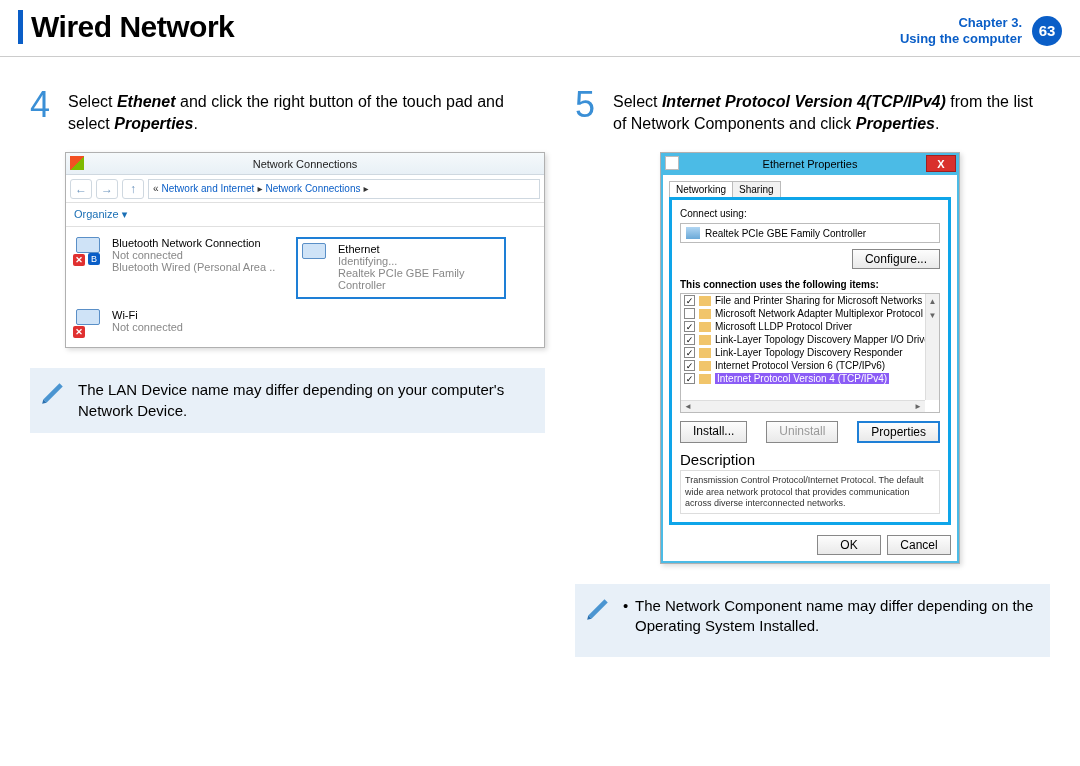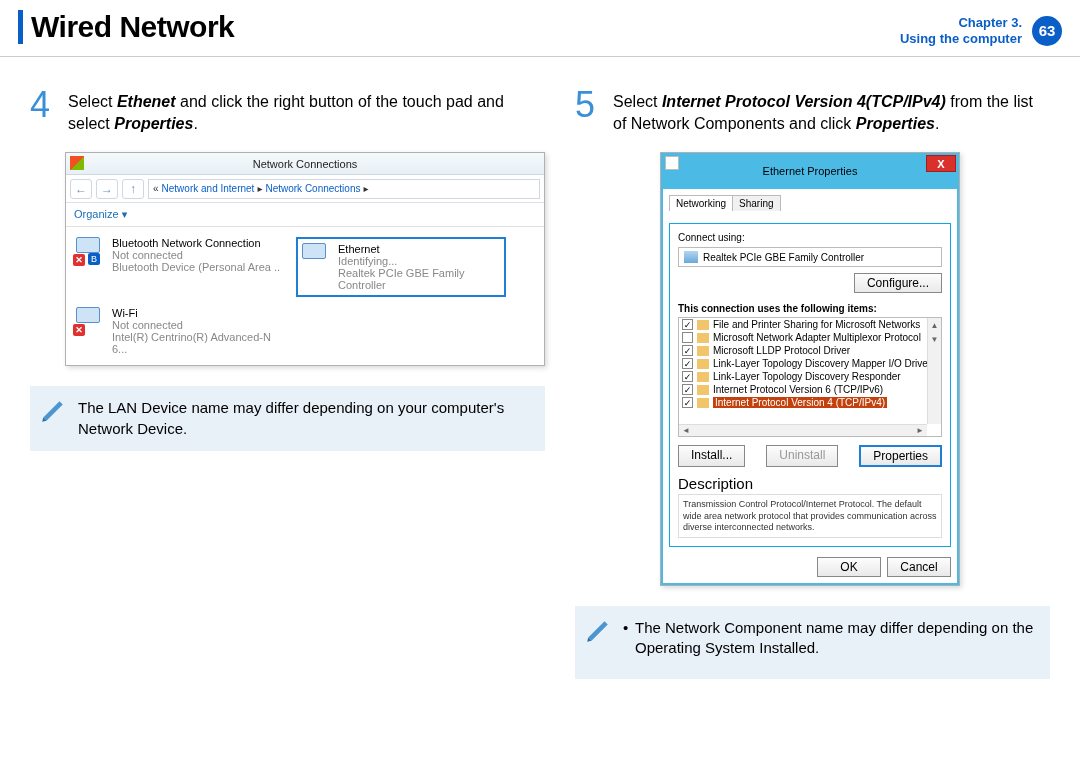--- a/index.html
+++ b/index.html
@@ -69,41 +69,41 @@
   
   .note { background:#e8f0f8; padding:12px 12px 12px 10px; display:flex; gap:10px; align-items:flex-start; font-size:15px; line-height:1.35; margin-left:0;}
   .note-icon { width:28px; flex-shrink:0; }
   .note-icon svg { width:26px; height:26px; }
   .note ul { list-style:none; }
   .note li { position:relative; padding-left:12px; margin-bottom:8px; }
   .note li::before { content:"•"; position:absolute; left:0; top:0; }
 
   
   .s2 { width: 300px; margin-left:85px; font-size:10px; background:#fff; }
-  .s2-titlebar { background:#4bbbe6; color:#000; height:36px; display:flex; align-items:center; justify-content:center; font-size:11px; position:relative; }
+  .s2-titlebar { background:#4bbbe6; color:#000; height:22px; display:flex; align-items:center; justify-content:center; font-size:11px; position:relative; }
   .s2-titlebar .xbtn { position:absolute; right:3px; top:2px; width:30px; height:17px; background:#d9302c; color:#fff; display:flex; align-items:center; justify-content:center; font-weight:bold; font-size:11px; border:1px solid #a02020;}
   .s2-titlebar .ilogo { position:absolute; left:4px; top:3px; width:14px; height:14px; background:#fff; border:1px solid #bbb;}
   .s2-inner { border:2px solid #4bbbe6; border-top:none; padding:6px; }
   .s2-tabs { display:flex; font-size:10px; }
   .s2-tab { border:1px solid #bbb; padding:2px 6px; background:#fff; border-bottom:none; }
   .s2-tab.inactive { background:#f1f1f1; margin-left:-1px;}
-  .s2-panel { border:1px solid #0ea5e9; padding:8px;margin-top:12px; }
+  .s2-panel { border:3px solid #0ea5e9; padding:8px; }
   .s2-label { font-size:10px; margin-bottom:4px; }
   .s2-field { border:1px solid #bbb; padding:3px 5px; display:flex; align-items:center; gap:5px; }
   .nic { width:14px; height:12px; background:linear-gradient(#b1d6f3,#6aa9d8); flex-shrink:0;}
   .s2-btn { border:1px solid #888; background:linear-gradient(#fdfdfd,#e9e9e9); font-size:12px; padding:2px 12px; min-width:64px; text-align:center;}
   .s2-btn.hi { border:2px solid #1e7fd6; }
   .s2-btn.dis { color:#999; }
   .cfg-row { display:flex; justify-content:flex-end; margin-top:6px; }
   .listlabel { font-size:10px; margin-top:10px; margin-bottom:3px;font-weight:bold;}
   .listbox { border:1px solid #bbb; height:120px; overflow:hidden; position:relative; }
   .listrow { display:flex; align-items:center; gap:4px; padding:1px 3px; font-size:10px; white-space:nowrap;}
   .listrow .cb { width:11px; height:11px; border:1px solid #888; display:flex; align-items:center; justify-content:center; font-size:9px; background:#fff; flex-shrink:0;}
   .listrow .ci { width:12px; height:10px; background:#f1c56b; flex-shrink:0;}
-  .listrow.sel .txt { background:#c2410c; color:#fff; padding:0 2px;}
+  .listrow.sel .txt { background:#8b5cf6; color:#fff; padding:0 2px;}
   .sbv { position:absolute; right:0; top:0; bottom:12px; width:14px; background:#f1f1f1; border-left:1px solid #ddd;}
   .sbv .up,.sbv .dn{ height:14px; display:flex; align-items:center; justify-content:center; font-size:8px; color:#666;}
   .sbh { position:absolute; left:0; right:14px; bottom:0; height:12px; background:#f1f1f1; border-top:1px solid #ddd; display:flex; justify-content:space-between;}
   .sbh span{ width:14px; display:flex; align-items:center; justify-content:center; font-size:8px; color:#666;}
   .btnrow3 { display:flex; justify-content:space-between; margin-top:8px; }
   .desc-head { font-size:15px; margin-top:8px; }
   .desc-box { border:1px solid #ddd; padding:4px; font-size:9px; line-height:1.25; color:#333; margin-top:2px;}
   .okrow { display:flex; justify-content:flex-end; gap:6px; margin-top:10px; }
 
 </style>
@@ -158,42 +158,41 @@
       <div class="s1-body">
         <div class="conn-item">
           <div class="conn-icon">
               <div class="mon"></div>
               <div class="xred">✕</div>
               <div class="bt">B</div>
             </div>
           <div class="conn-text">
             <div class="l1">Bluetooth Network Connection</div>
             <div class="l2">Not connected</div>
-            <div class="l3">Bluetooth Device (Personal Area ..</div>
+            <div class="l3">Bluetooth Wired (Personal Area ..</div>
           </div>
         </div>
         <div class="conn-item eth-box">
           <div class="conn-icon">
               <div class="mon"></div>
             </div>
           <div class="conn-text">
             <div class="l1">Ethernet</div>
             <div class="l2">Identifying...</div>
             <div class="l3">Realtek PCIe GBE Family Controller</div>
           </div>
         </div>
         <div class="conn-item">
           <div class="conn-icon">
               <div class="mon"></div>
               <div class="xred">✕</div>
             </div>
           <div class="conn-text">
             <div class="l1">Wi-Fi</div>
             <div class="l2">Not connected</div>
-            <div class="l3">Intel(R) Centrino(R) Advanced-N 6...</div>
           </div>
         </div>
       </div>
     </div>
 
     <div class="note">
       <div class="note-icon">
         <svg viewBox="0 0 24 24">
             <path fill="#4b95d1" d="M3 18 L18 3 L21 6 L6 21 Z"></path>
             <path fill="#2a6fae" d="M3 18 L6 21 L2 22 Z"></path>

